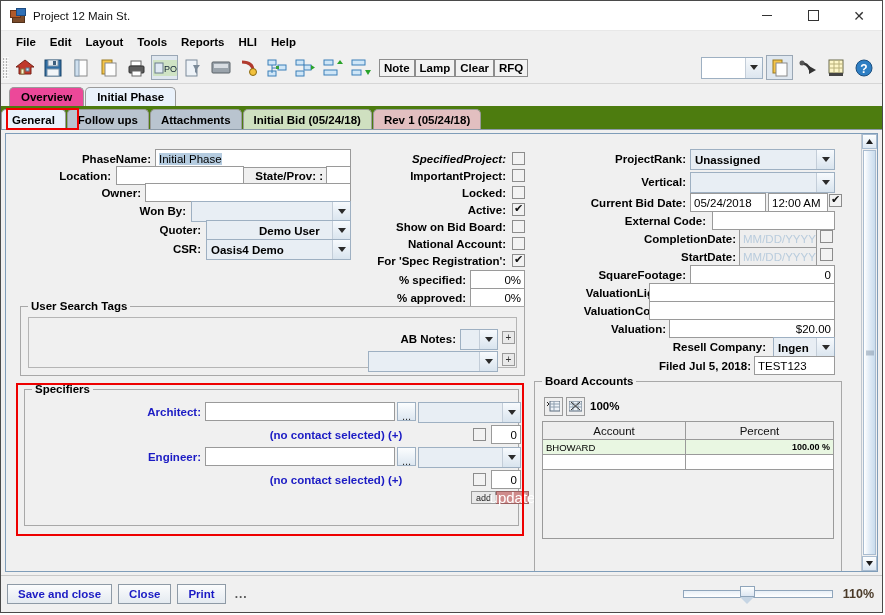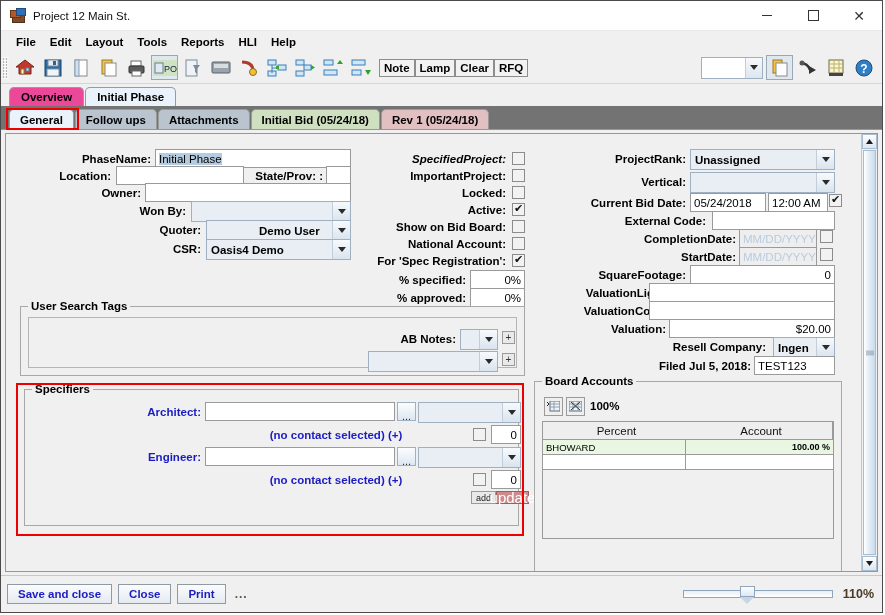--- a/index.html
+++ b/index.html
@@ -67,21 +67,21 @@
   
   .ptabs{height:22px;background:#f0f0f0;display:flex;align-items:flex-end;padding-left:8px;flex:0 0 auto;}
   .ptab{
     height:19px;padding:0 11px;display:flex;align-items:center;font-size:11.5px;font-weight:bold;
     border:1px solid #9a9a9a;border-bottom:none;
     border-radius:5px 5px 0 0;margin-right:1px;box-sizing:border-box;
   }
   .ptab.magenta{background:#ec4899;color:#000;}
   .ptab.sel{background:#eaf2fb;color:#000;}
   
-  .stabs{height:23px;background:#737373;display:flex;align-items:flex-end;padding-left:8px;flex:0 0 auto;
+  .stabs{height:23px;background:#4d7c0f;display:flex;align-items:flex-end;padding-left:0;flex:0 0 auto;
          border-bottom:1px solid #8c9aa8;position:relative;}
   .stab{
     height:20px;padding:0 10px;display:flex;align-items:center;font-size:11.5px;font-weight:bold;color:#000;
     border:1px solid #9a9a9a;border-bottom:none;border-radius:5px 5px 0 0;margin-right:1px;box-sizing:border-box;
     background:#b9c4cf;
   }
   .stab.active{background:#eaf2fb;}
   .stab.green{background:#cfe0c0;}
   .stab.pink{background:#e2bfc0;}
   .hl-red{position:absolute;border:2px solid #ee0000;box-sizing:border-box;pointer-events:none;z-index:40;}
@@ -523,22 +523,22 @@
           <svg width="13" height="11" viewBox="0 0 13 11">
               <rect x="0" y="0" width="13" height="10" fill="#eef3f8" stroke="#5a6b7c"></rect>
               <path d="M0 3 h13 M0 6 h13 M4 0 v10 M9 0 v10" stroke="#8fa0b0"></path>
               <path d="M2 1 l9 8 M11 1 l-9 8" stroke="#333"></path>
             </svg>
         </div>
         <div class="lbl" style="left:584px;top:266px;width:60px;text-align:left;">100%</div>
 
         <div class="tbl" style="left:536px;top:287px;width:292px;height:118px;">
           <div class="tbl-head">
+            <div class="th c1">Account</div>
             <div class="th c2">Percent</div>
-            <div class="th c1">Account</div>
           </div>
           <div class="trow hl">
             <div class="td c1">BHOWARD</div>
             <div class="td c2">100.00 %</div>
           </div>
           <div class="trow">
             <div class="td c1"></div>
             <div class="td c2"></div>
           </div>
           <div class="tbl-rest"></div>

